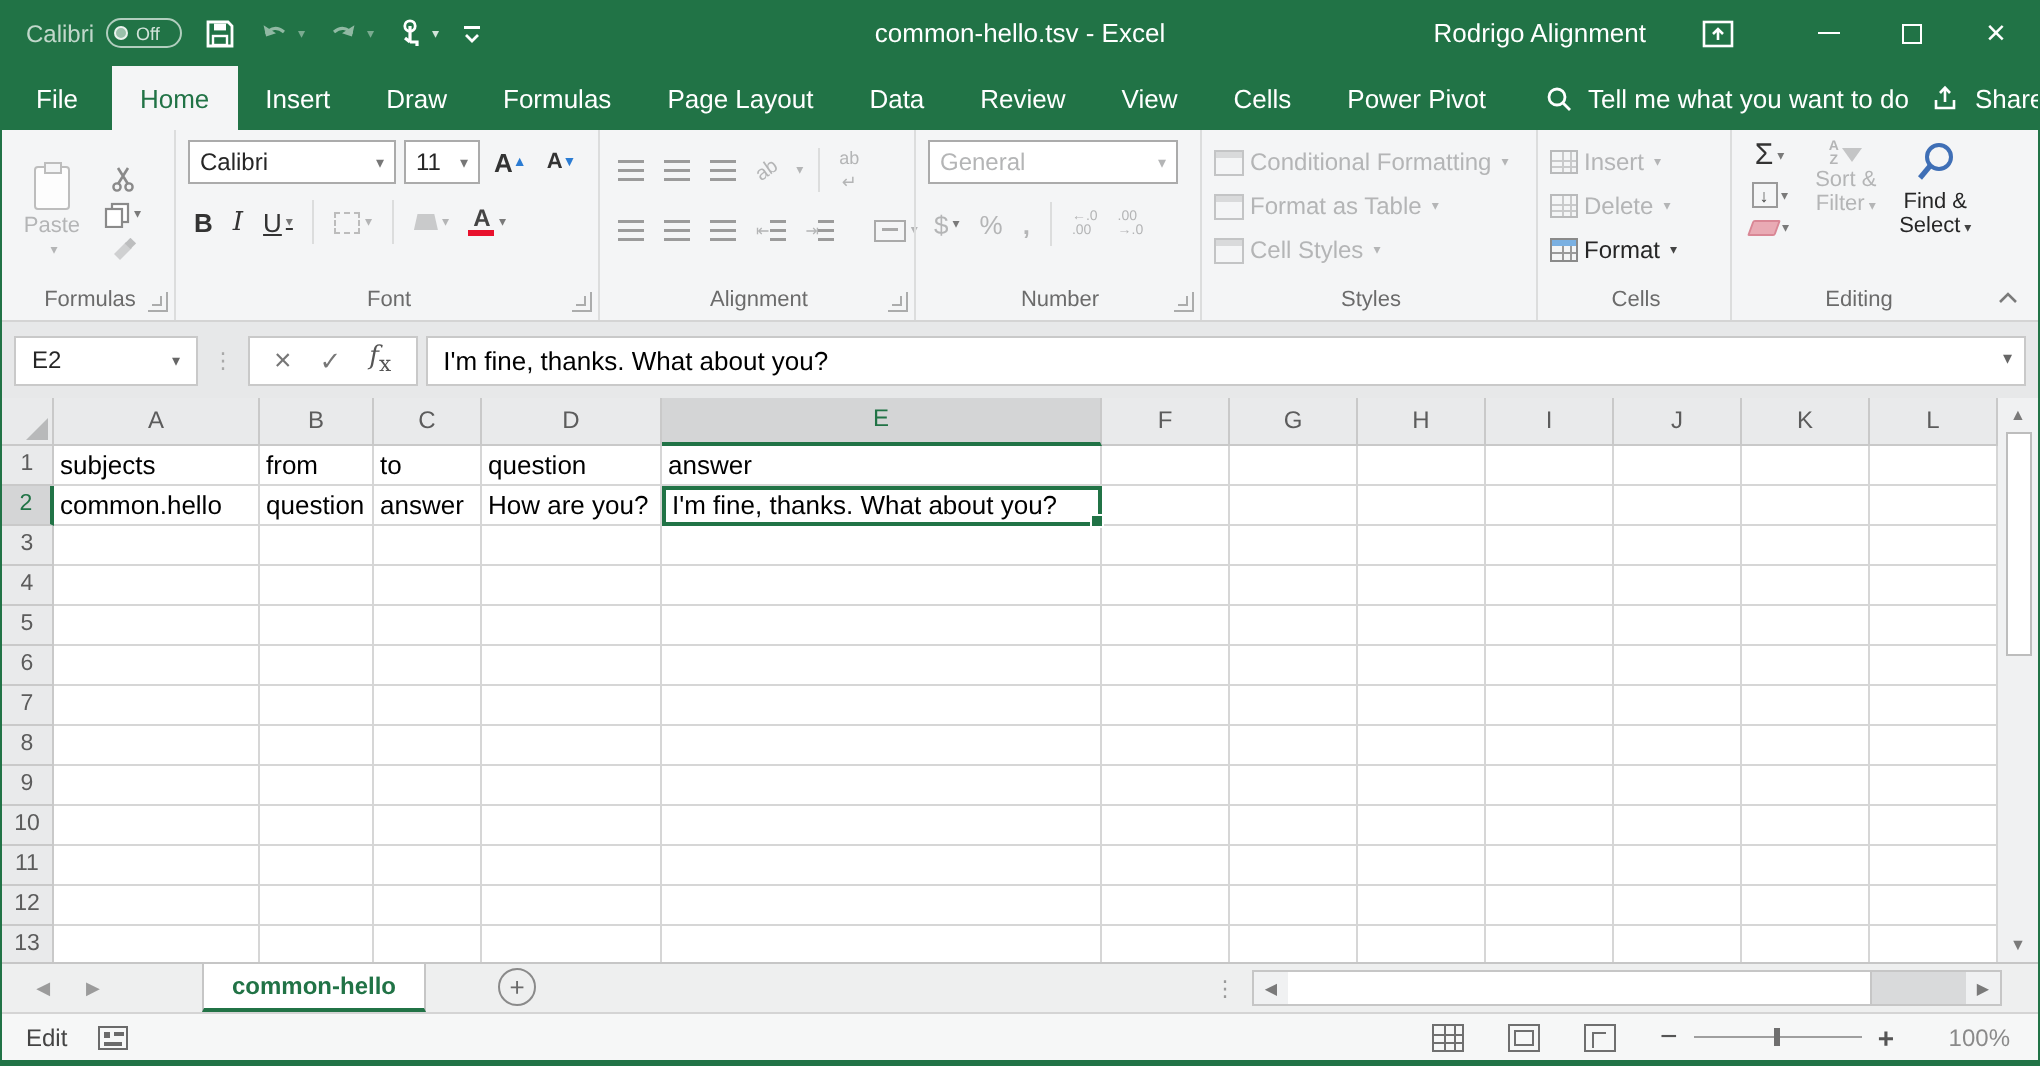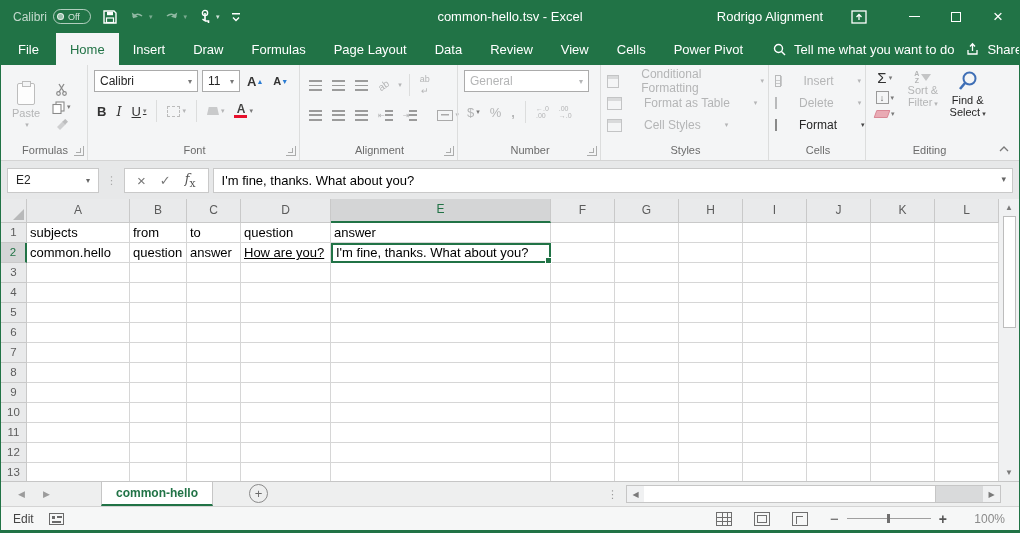--- a/index.html
+++ b/index.html
@@ -60,21 +60,21 @@
   .lines { width:13px; height:11px; background:repeating-linear-gradient(#9b9b9b 0 1.5px, transparent 1.5px 4.5px); }
   .vsep { width:1px; height:22px; background:#dcdddd; margin:0 3px; }
   .bigbtn { width:38px; display:flex; flex-direction:column; align-items:center; justify-content:center; gap:2px;
             font-size:11px; }
   .clip-ic { width:18px; height:22px; border:1.5px solid #bdbdbd; border-radius:2px; position:relative; background:#fdfdfd; }
   .clip-ic::before { content:""; position:absolute; top:-3px; left:4px; width:7px; height:4px; border:1.5px solid #bdbdbd; background:#f4f5f6; }
   .smallcol { display:flex; flex-direction:column; gap:3px; padding-top:2px; }
   .u-under { text-decoration:underline; }
   .fc-a { font-size:12px; font-weight:bold; color:#444; line-height:10px; }
   .fc-bar { width:13px; height:3px; background:#e8112d; margin-top:1px; }
-  .stylerow { display:flex; align-items:center; gap:22px; height:22px; font-size:12px; }
+  .stylerow { display:flex; align-items:center; gap:3px; height:22px; font-size:12px; }
   .sic { width:15px; height:13px; border:1px solid #c3c4c5; background:linear-gradient(#d9dadb 0 3px, transparent 3px); }
   .cellic { width:14px; height:12px; border:1px solid #b9babb;
             background:
               linear-gradient(#c9cacb 0 0) 0 3.5px/100% 1px no-repeat,
               linear-gradient(#c9cacb 0 0) 0 7px/100% 1px no-repeat,
               linear-gradient(#c9cacb 0 0) 4.5px 0/1px 100% no-repeat,
               linear-gradient(#c9cacb 0 0) 9px 0/1px 100% no-repeat; }
   .fmtic { border-color:#8a8a8a; background:
               linear-gradient(#7ab0e2 0 0) 0 0/100% 3px no-repeat,
               linear-gradient(#9a9a9a 0 0) 0 6px/100% 1px no-repeat,
@@ -601,21 +601,21 @@
           <div class="cell" style="width: 64px;"></div>
           <div class="cell" style="width: 64px;"></div>
           <div class="cell" style="width: 64px;"></div>
           <div class="cell" style="width: 64px;"></div>
         </div>
         <div class="grow">
           <div class="row-h sel">2</div>
           <div class="cell" style="width: 103px;">common.hello</div>
           <div class="cell" style="width: 57px;">question</div>
           <div class="cell" style="width: 54px;">answer</div>
-          <div class="cell" style="width: 90px; text-decoration: underline;">How are you?</div>
+          <div class="cell" style="width: 90px;">How are you?</div>
           <div class="cell active" style="width: 220px;">I'm fine, thanks. What about you?</div>
           <div class="cell" style="width: 64px;"></div>
           <div class="cell" style="width: 64px;"></div>
           <div class="cell" style="width: 64px;"></div>
           <div class="cell" style="width: 64px;"></div>
           <div class="cell" style="width: 64px;"></div>
           <div class="cell" style="width: 64px;"></div>
           <div class="cell" style="width: 64px;"></div>
         </div>
         <div class="grow">

